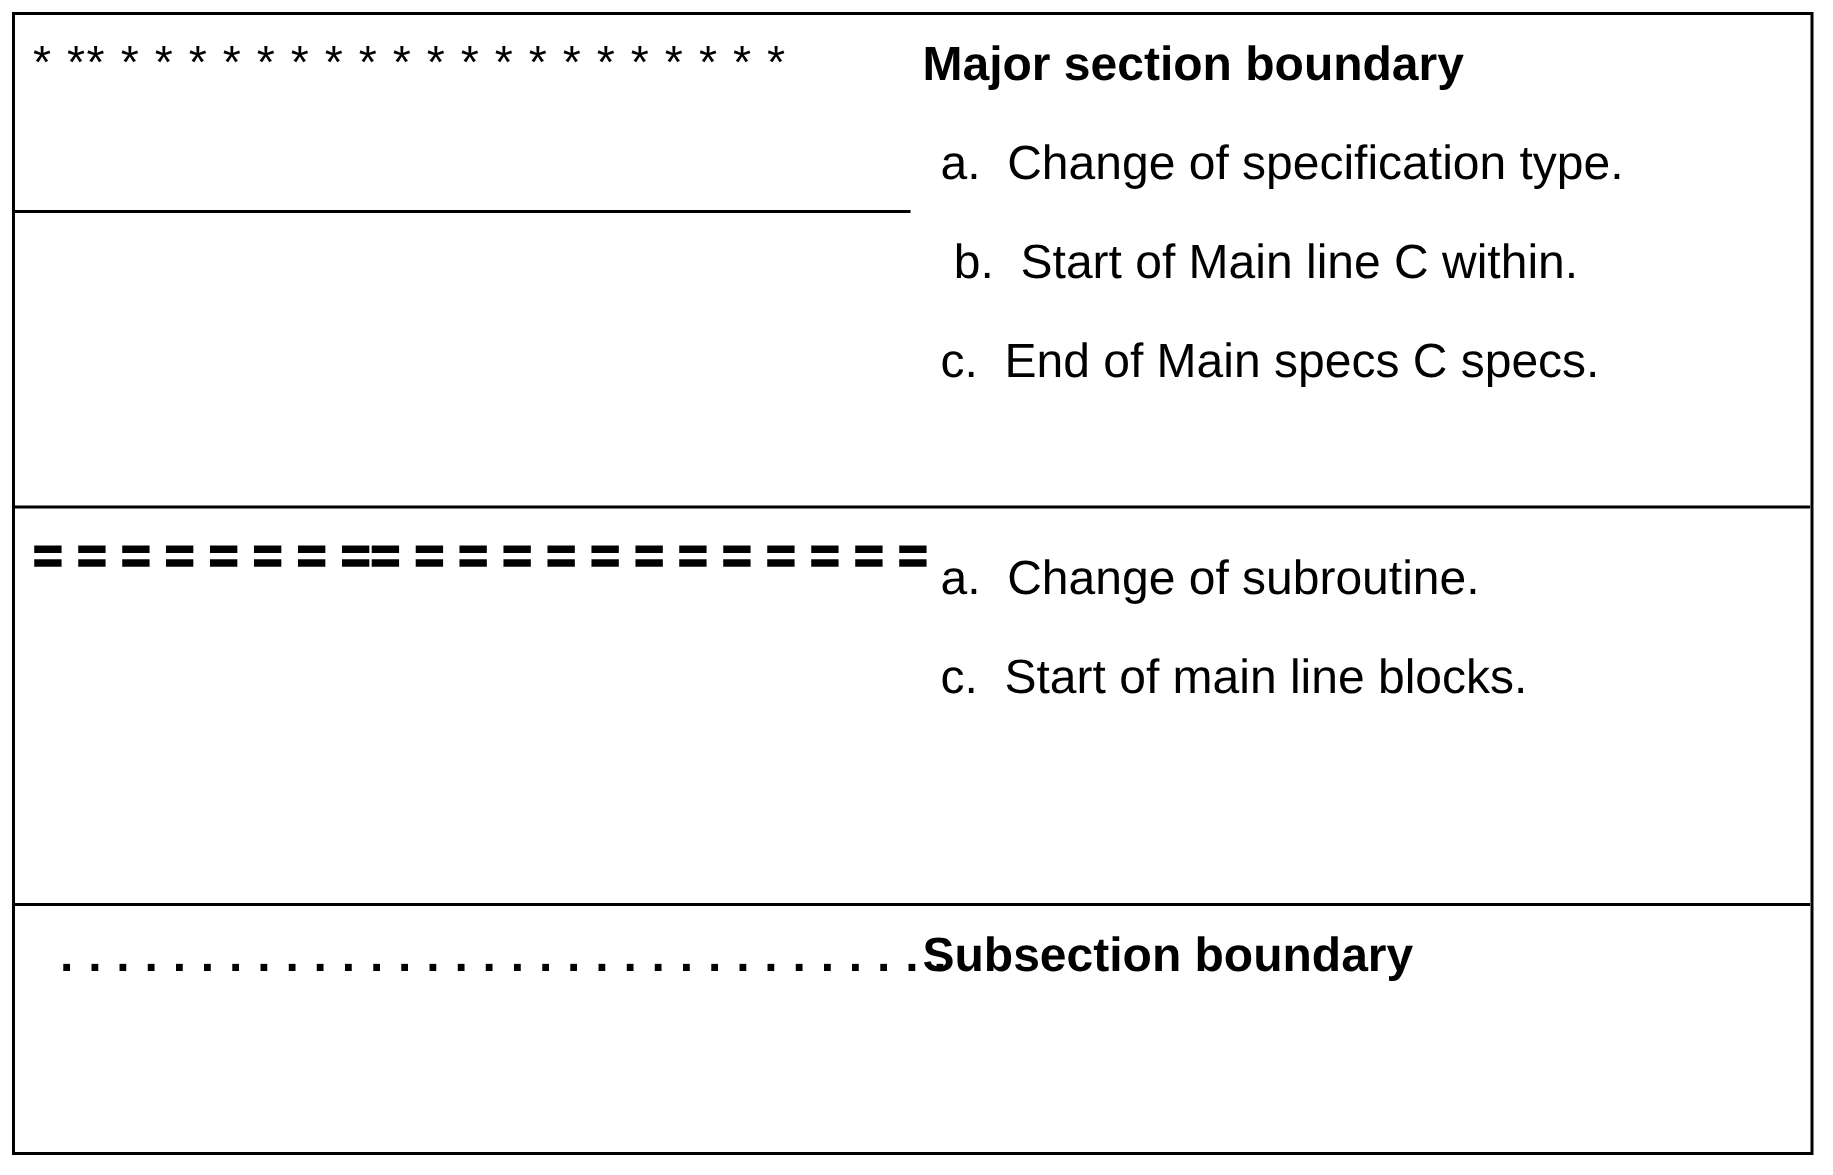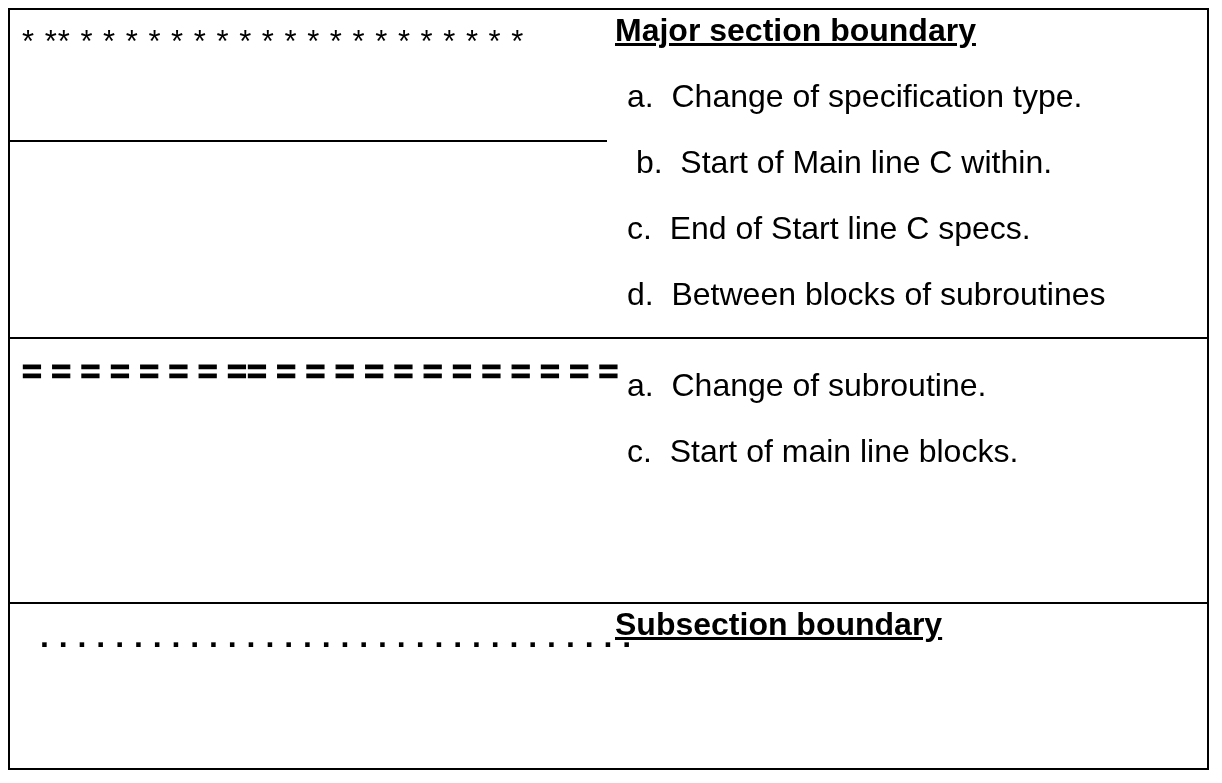--- a/index.html
+++ b/index.html
@@ -39,21 +39,21 @@
     padding-left: 5px;
   }
   .line {
     font-size: 32px;
     line-height: 40px;
     color: #000;
     white-space: pre;
   }
   .title {
     font-weight: bold;
-    text-decoration: underline;
+    margin-top: 12px;
   }
   .item { margin-top: 26px; margin-left: 12px; }
   .item-gap { margin-top: 58px; }
   .sym-line { margin-top: 12px; }
   .sym-ast { font-size: 31px; letter-spacing: 1px; }
   .sym-eq  {
     font-size: 34px;
     font-weight: bold;
     -webkit-text-stroke: 1.2px #000;
   }
@@ -78,22 +78,21 @@
 
   <div class="row row-major">
     <div class="sym">
       <div class="line sym-line sym-ast">* ** * * * * * * * * * * * * * * * * * * * *</div>
       <div class="left-divider"></div>
     </div>
     <div class="desc">
       <div class="line title">Major section boundary</div>
       <div class="line item">a.  Change of specification type.</div>
       <div class="line item"> b.  Start of Main line C within.</div>
-      <div class="line item">c.  End of Start line C specs.</div>
-      <div class="line item">d.  Between blocks of subroutines</div>
+      <div class="line item">c.  End of Main specs C specs.</div>
     </div>
   </div>
 
   <div class="row row-minor">
     <div class="sym">
       <div class="line sym-line sym-eq">= = = = = = = == = = = = = = = = = = = =</div>
     </div>
     <div class="desc">
       <div class="line item">a.  Change of subroutine.</div>
       <div class="line item">c.  Start of main line blocks.</div>

